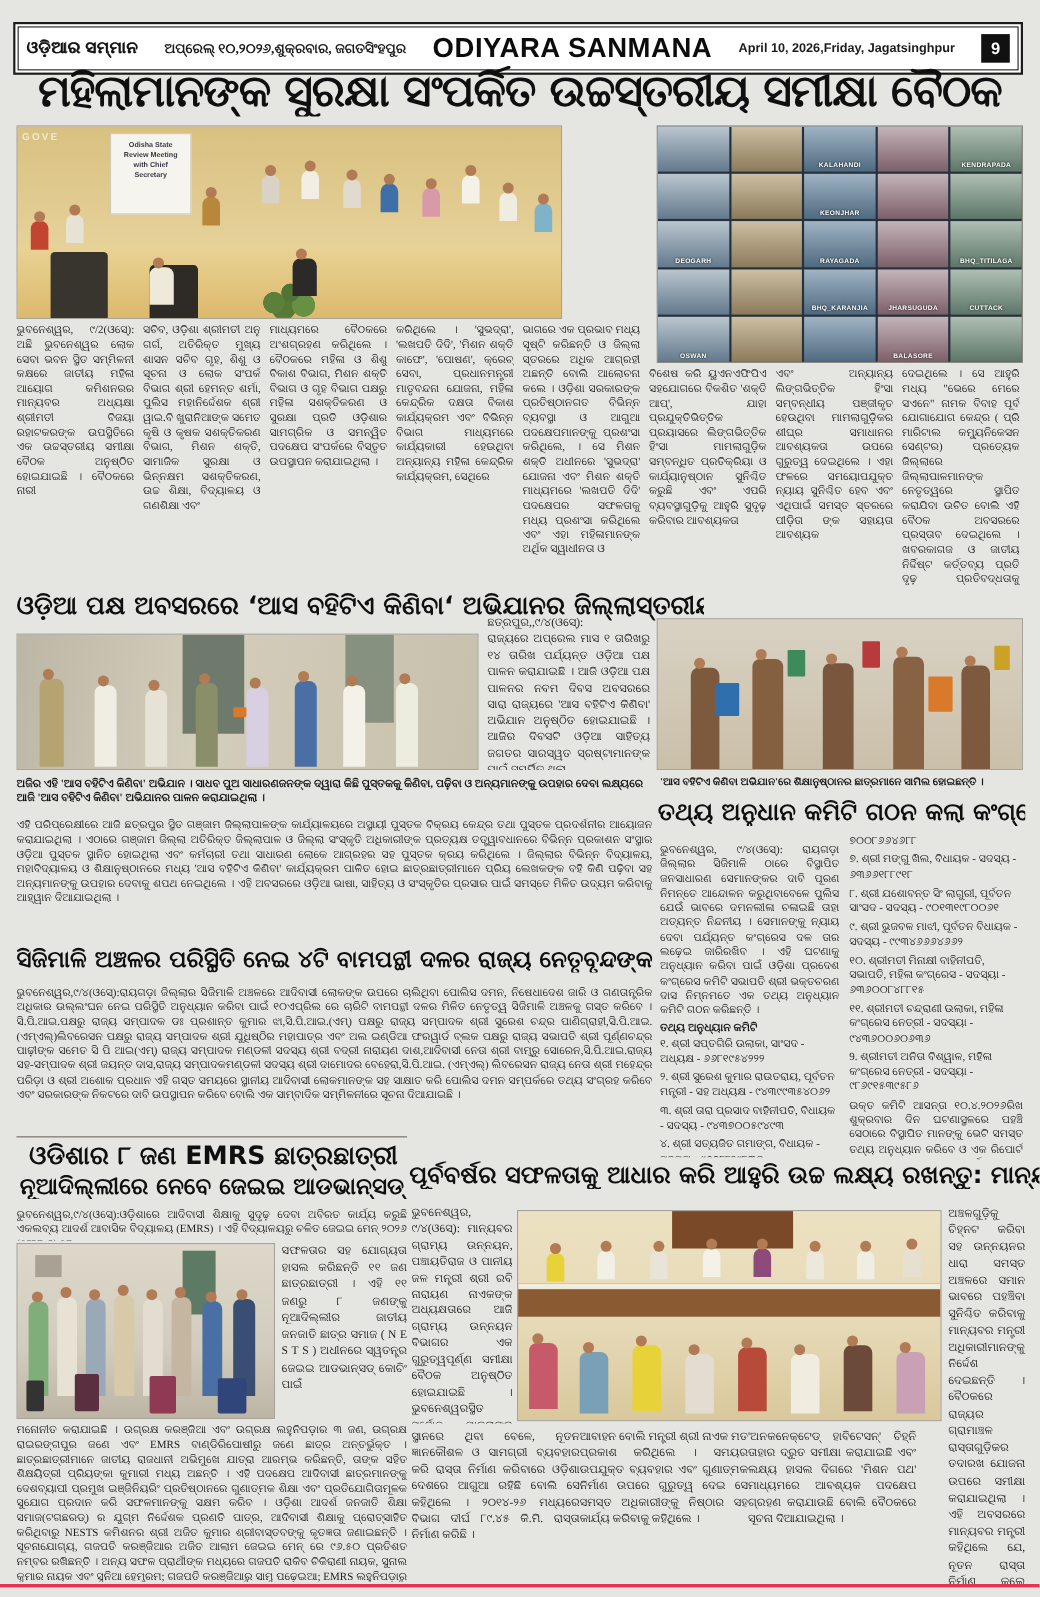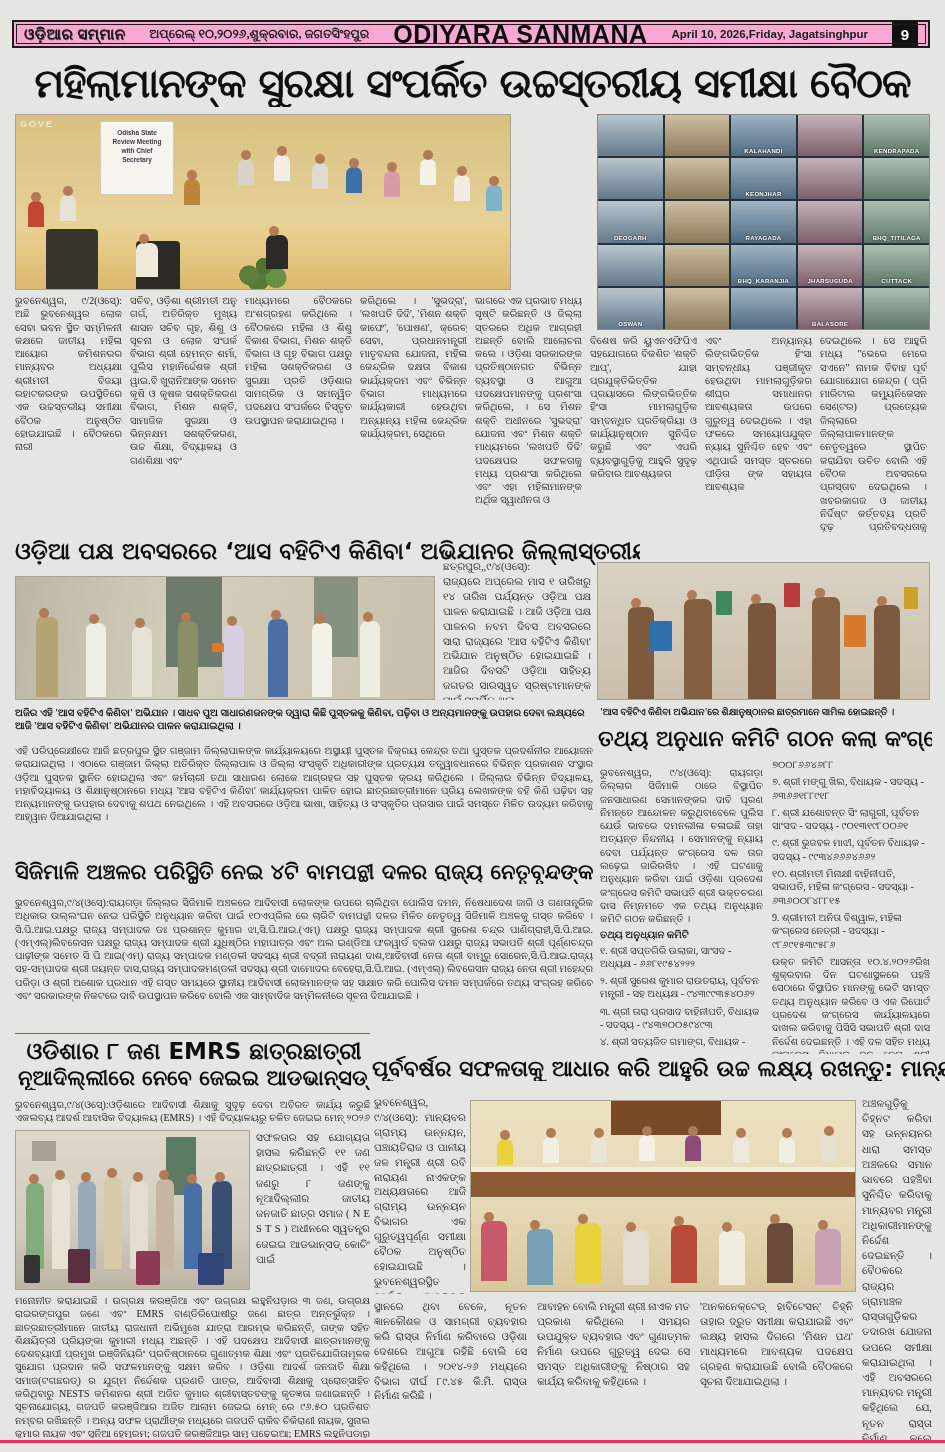--- a/index.html
+++ b/index.html
@@ -3,21 +3,21 @@
 <meta charset="utf-8">
 <style>
   *{margin:0;padding:0;box-sizing:border-box}
   html,body{width:945px;height:1452px}
   body{position:relative;background:#e5e5e2;font-family:"Liberation Serif",serif;color:#1b1b1b;overflow:hidden}
   .abs{position:absolute}
   .body-txt{font-size:10px;line-height:1.33;text-align:justify;overflow:hidden;color:#1d1d1d;word-break:break-word}
   .headline{font-family:"DejaVu Sans",sans-serif;font-weight:bold;color:#0f0f0f;white-space:nowrap;overflow:hidden}
   .caption{font-size:10px;font-weight:bold;color:#161616;line-height:1.3;overflow:hidden}
   
-  .header-box{left:12px;top:20px;width:918px;height:28px;border:2px solid #1c1c1c;background:#f9a8d4;display:flex;align-items:center;justify-content:space-between;padding:0 10px}
+  .header-box{left:12px;top:20px;width:918px;height:48px;border:2px solid #1c1c1c;background:#ffffff;display:flex;align-items:center;justify-content:space-between;padding:0 10px}
   .header-box::after{content:"";position:absolute;inset:2px;border:1px solid #1c1c1c;pointer-events:none}
   .logo{font-weight:bold;font-size:15px;color:#141414;letter-spacing:.5px;text-shadow:.5px .5px 0 #555}
   .date-od{font-weight:bold;font-size:12.5px}
   .title-en{font-family:"Liberation Sans",sans-serif;font-weight:bold;font-size:25px;letter-spacing:.5px;color:#0c0c0c}
   .date-en{font-family:"Liberation Sans",sans-serif;font-weight:bold;font-size:11.5px}
   .pagenum{width:26px;height:26px;background:#111;color:#fff;font-family:"Liberation Sans",sans-serif;font-weight:bold;font-size:15px;display:flex;align-items:center;justify-content:center}
   
   .photo{position:absolute;overflow:hidden;border:1px solid #a8a399;background:#cfc6b2}
   .fig{position:absolute;width:16px;height:26px;border-radius:7px 7px 0 0;background:currentColor}
   .fig::before{content:"";position:absolute;left:3px;top:-9px;width:10px;height:10px;border-radius:50%;background:var(--skin,#b07b55)}
@@ -170,20 +170,21 @@
       <div class="member">୪. ଶ୍ରୀ ସତ୍ୟଜିତ ଗମାଙ୍ଗ, ବିଧାୟକ - ସଦସ୍ୟ - ୯୬୭୮୮୨୯୮୩୦</div>
     </div>
 </div>
 <div class="abs" style="left:772px;top:758px;width:158px;height:296px;overflow:hidden">
   <div class="body-txt" style="text-align:left;margin-bottom:4px">୭୦୦୮୬୬୪୬୮୮</div>
   <div class="body-txt" style="text-align:left">
       <div class="member">୭. ଶ୍ରୀ ମଙ୍ଗୁ ଖିଲ, ବିଧାୟକ - ସଦସ୍ୟ - ୬୩୬୬୧୮୮୯୧୮</div>
       <div class="member">୮. ଶ୍ରୀ ଯଶୋବନ୍ତ ସିଂ ଲାଗୁରୀ, ପୂର୍ବତନ ସାଂସଦ - ସଦସ୍ୟ - ୯୦୧୩୧୯୮୦୦୬୧</div>
       <div class="member">୯. ଶ୍ରୀ ଭୁଜବଳ ମାଝୀ, ପୂର୍ବତନ ବିଧାୟକ - ସଦସ୍ୟ - ୯୯୩୪୬୬୬୪୬୬୨</div>
       <div class="member">୧୦. ଶ୍ରୀମତୀ ମିନାକ୍ଷୀ ବାହିନୀପତି, ସଭାପତି, ମହିଳା କଂଗ୍ରେସ - ସଦସ୍ୟା - ୬୩୬୦୦୮୪୮୮୧୫</div>
+      <div class="member">୧୧. ଶ୍ରୀମତୀ ଚନ୍ଦ୍ରାଣୀ ଉଲାକା, ମହିଳା କଂଗ୍ରେସ ନେତ୍ରୀ - ସଦସ୍ୟା - ୯୪୩୬୦୦୬୦୬୩୬</div>
       <div class="member">9. ଶ୍ରୀମତୀ ଅନିତା ବିଶ୍ୱାଳ, ମହିଳା କଂଗ୍ରେସ ନେତ୍ରୀ - ସଦସ୍ୟା - ୯୮୬୯୧୫୩୯୫୮୬</div>
     </div>
   <div class="body-txt">ଉକ୍ତ କମିଟି ଆସନ୍ତା ୧୦.୪.୨୦୨୬ରିଖ ଶୁକ୍ରବାର ଦିନ ଘଟଣାସ୍ଥଳରେ ପହଞ୍ଚି ସେଠାରେ ବିସ୍ଥାପିତ ମାନଙ୍କୁ ଭେଟି ସମସ୍ତ ତଥ୍ୟ ଅନୁଧ୍ୟାନ କରିବେ ଓ ଏକ ରିପୋର୍ଟ ପ୍ରଦେଶ କଂଗ୍ରେସ କାର୍ଯ୍ୟାଳୟରେ ଦାଖଲ କରିବାକୁ ପିସିସି ସଭାପତି ଶ୍ରୀ ଦାସ ନିର୍ଦ୍ଦେଶ ଦେଇଛନ୍ତି । ଏହି ଦଳ ସହିତ ମଧ୍ୟ କଂଗ୍ରେସ ବିଧାୟକ ଦଳ ନେତା ଶ୍ରୀ ରାମଚନ୍ଦ୍ର କାଦମ ଘଟଣାସ୍ଥଳକୁ ଗସ୍ତ କରିବାର କାର୍ଯ୍ୟକ୍ରମ ରହିଛି ।</div>
 </div>
 
 <div class="abs headline" style="left:15px;top:860px;width:578px;font-size:21px">ସିଜିମାଳି ଅଞ୍ଚଳର ପରିସ୍ଥିତି ନେଇ ୪ଟି ବାମପନ୍ଥୀ ଦଳର ରାଜ୍ୟ ନେତୃବୃନ୍ଦଙ୍କ  ଗସ୍ତ</div>
 <div class="body-txt abs" style="left:15px;top:896px;width:578px;height:136px">ଭୁବନେଶ୍ୱର,୯/୪(ଓସେ୍):ରାୟଗଡ଼ା ଜିଲ୍ଲାର ସିଜିମାଳି ଅଞ୍ଚଳରେ ଆଦିବାସୀ ଲୋକଙ୍କ ଉପରେ ଚାଲିଥିବା ପୋଲିସ ଦମନ, ନିଷେଧାଦେଶ ଜାରି ଓ ଗଣତାନ୍ତ୍ରିକ ଅଧିକାର ଉଲ୍ଲଂଘନ ନେଇ ପରିସ୍ଥିତି ଅନୁଧ୍ୟାନ କରିବା ପାଇଁ ୧୦ଏପ୍ରିଲ ରେ ଚାରିଟି ବାମପନ୍ଥୀ ଦଳର ମିଳିତ ନେତୃତ୍ୱ  ସିଜିମାଳି ଅଞ୍ଚଳକୁ ଗସ୍ତ କରିବେ । ସି.ପି.ଆଇ.ପକ୍ଷରୁ ରାଜ୍ୟ ସମ୍ପାଦକ ଡଃ ପ୍ରଶାନ୍ତ କୁମାର ଝା,ସି.ପି.ଆଇ.(ଏମ୍) ପକ୍ଷରୁ ରାଜ୍ୟ ସମ୍ପାଦକ ଶ୍ରୀ ସୁରେଶ ଚନ୍ଦ୍ର ପାଣିଗ୍ରାହୀ,ସି.ପି.ଆଇ. (ଏମ୍ଏଲ୍)ଲିବରେସନ ପକ୍ଷରୁ ରାଜ୍ୟ ସମ୍ପାଦକ ଶ୍ରୀ ଯୁଧିଷ୍ଠିର ମହାପାତ୍ର ଏବଂ ଅଲ ଇଣ୍ଡିଆ ଫରୱାର୍ଡ ବ୍ଲକ ପକ୍ଷରୁ ରାଜ୍ୟ ସଭାପତି ଶ୍ରୀ ପୂର୍ଣ୍ଣଚନ୍ଦ୍ର ପାଢ଼ୀଙ୍କ ସମେତ ସି ପି ଆଇ(ଏମ୍) ରାଜ୍ୟ ସମ୍ପାଦକ ମଣ୍ଡଳୀ ସଦସ୍ୟ ଶ୍ରୀ ବଦ୍ରୀ ନାରାୟଣ ଦାଶ,ଆଦିବାସୀ ନେତା ଶ୍ରୀ ବାମ୍ବ୍ରୁ ସୋରେନ,ସି.ପି.ଆଇ.ରାଜ୍ୟ ସହ-ସମ୍ପାଦକ ଶ୍ରୀ ଜୟନ୍ତ ଦାସ,ରାଜ୍ୟ ସମ୍ପାଦକମଣ୍ଡଳୀ ସଦସ୍ୟ ଶ୍ରୀ ଦାମୋଦର ବେହେରା,ସି.ପି.ଆଇ. (ଏମ୍ଏଲ୍) ଲିବରେସନ  ରାଜ୍ୟ ନେତା ଶ୍ରୀ ମହେନ୍ଦ୍ର ପରିଡ଼ା ଓ ଶ୍ରୀ ଅଶୋକ ପ୍ରଧାନ ଏହି ଗସ୍ତ ସମୟରେ ସ୍ଥାନୀୟ ଆଦିବାସୀ ଲୋକମାନଙ୍କ ସହ ସାକ୍ଷାତ କରି ପୋଲିସ ଦମନ ସମ୍ପର୍କରେ ତଥ୍ୟ ସଂଗ୍ରହ କରିବେ ଏବଂ ସରକାରଙ୍କ ନିକଟରେ ଦାବି ଉପସ୍ଥାପନ କରିବେ ବୋଲି ଏକ ସାମ୍ବାଦିକ ସମ୍ମିଳନୀରେ ସୂଚନା ଦିଆଯାଇଛି ।</div>
 
 <div class="rule" style="left:15px;top:1033px;width:355px"></div>
 
@@ -234,19 +235,19 @@
   <div class="fig" style="left:104px;top:122px;width:26px;height:60px;color:#e8d23a"></div>
   <div class="fig" style="left:152px;top:130px;width:26px;height:54px;color:#e2ddd0"></div>
   <div class="fig" style="left:200px;top:124px;width:26px;height:58px;color:#b84a3a"></div>
   <div class="fig" style="left:248px;top:130px;width:26px;height:54px;color:#f0ece0"></div>
   <div class="fig" style="left:296px;top:122px;width:26px;height:60px;color:#6b4a3a"></div>
   <div class="fig" style="left:344px;top:128px;width:26px;height:56px;color:#c9a0b4"></div>
 </div>
 
 <div class="body-txt abs" style="left:862px;top:1096px;width:70px;height:344px;font-size:10.5px;line-height:1.45">ଅଞ୍ଚଳଗୁଡ଼ିକୁ ଚିହ୍ନଟ କରିବା ସହ ଉନ୍ନୟନର ଧାରା ସମସ୍ତ ଅଞ୍ଚଳରେ ସମାନ ଭାବରେ ପହଞ୍ଚିବା ସୁନିଶ୍ଚିତ କରିବାକୁ ମାନ୍ୟବର ମନ୍ତ୍ରୀ ଅଧିକାରୀମାନଙ୍କୁ ନିର୍ଦ୍ଦେଶ ଦେଇଛନ୍ତି । ବୈଠକରେ ରାଜ୍ୟର ଗ୍ରାମାଞ୍ଚଳ ରାସ୍ତାଗୁଡ଼ିକର ତଦାରଖ ଯୋଜନା ଉପରେ ସମୀକ୍ଷା କରାଯାଇଥିଲା । ଏହି ଅବସରରେ ମାନ୍ୟବର ମନ୍ତ୍ରୀ କହିଥିଲେ ଯେ, ନୂତନ ରାସ୍ତା ନିର୍ମାଣ କଲେ ପୁରୁଣା ରାସ୍ତାର ମରାମତି ଓ ରକ୍ଷଣାବେକ୍ଷଣ ଉପରେ ମଧ୍ୟ ଗୁରୁତ୍ୱ ଦେବାକୁ ପଡ଼ିବ ।</div>
 
-<div class="abs" style="left:374px;top:1300px;width:480px;height:138px;display:flex;gap:10px">
+<div class="abs" style="left:374px;top:1300px;width:480px;height:138px;display:flex;">
   <div class="body-txt" style="width:153px;height:138px;font-size:10.5px;line-height:1.42">ସ୍ଥାନରେ ଥିବା ବେଳେ, ନୂତନ ଜ୍ଞାନକୌଶଳ ଓ ସାମଗ୍ରୀ ବ୍ୟବହାର କରି ରାସ୍ତା ନିର୍ମାଣ କରିବାରେ ଓଡ଼ିଶା ଦେଶରେ ଆଗୁଆ ରହିଛି ବୋଲି ସେ କହିଥିଲେ । ୨୦୧୪-୨୬ ମଧ୍ୟରେ ବିଭାଗ ଦୀର୍ଘ ୮୯.୪୫ କି.ମି. ରାସ୍ତା ନିର୍ମାଣ କରିଛି ।</div>
   <div class="body-txt" style="width:153px;height:138px;font-size:10.5px;line-height:1.42">ଆବାହନ ବୋଲି ମନ୍ତ୍ରୀ ଶ୍ରୀ ନାଏକ ମତ ପ୍ରକାଶ କରିଥିଲେ । ସମୟର ଉପଯୁକ୍ତ ବ୍ୟବହାର ଏବଂ ଗୁଣାତ୍ମକ ନିର୍ମାଣ ଉପରେ ଗୁରୁତ୍ୱ ଦେଇ ସେ ସମସ୍ତ ଅଧିକାରୀଙ୍କୁ ନିଷ୍ଠାର ସହ କାର୍ଯ୍ୟ କରିବାକୁ କହିଥିଲେ ।</div>
   <div class="body-txt" style="width:153px;height:138px;font-size:10.5px;line-height:1.42">'ଅନକନେକ୍ଟେଡ୍ ହାବିଟେସନ୍' ଚିହ୍ନି ତାହାର ଦ୍ରୁତ ସମୀକ୍ଷା କରାଯାଇଛି ଏବଂ ଲକ୍ଷ୍ୟ ହାସଲ ଦିଗରେ 'ମିଶନ ପଥ' ମାଧ୍ୟମରେ ଆବଶ୍ୟକ ପଦକ୍ଷେପ ଗ୍ରହଣ କରାଯାଉଛି ବୋଲି ବୈଠକରେ ସୂଚନା ଦିଆଯାଇଥିଲା ।</div>
 </div>
 
 <div class="abs" style="left:0;top:1440px;width:945px;height:3px;background:#ee2e52"></div>
 
 </body></html>

